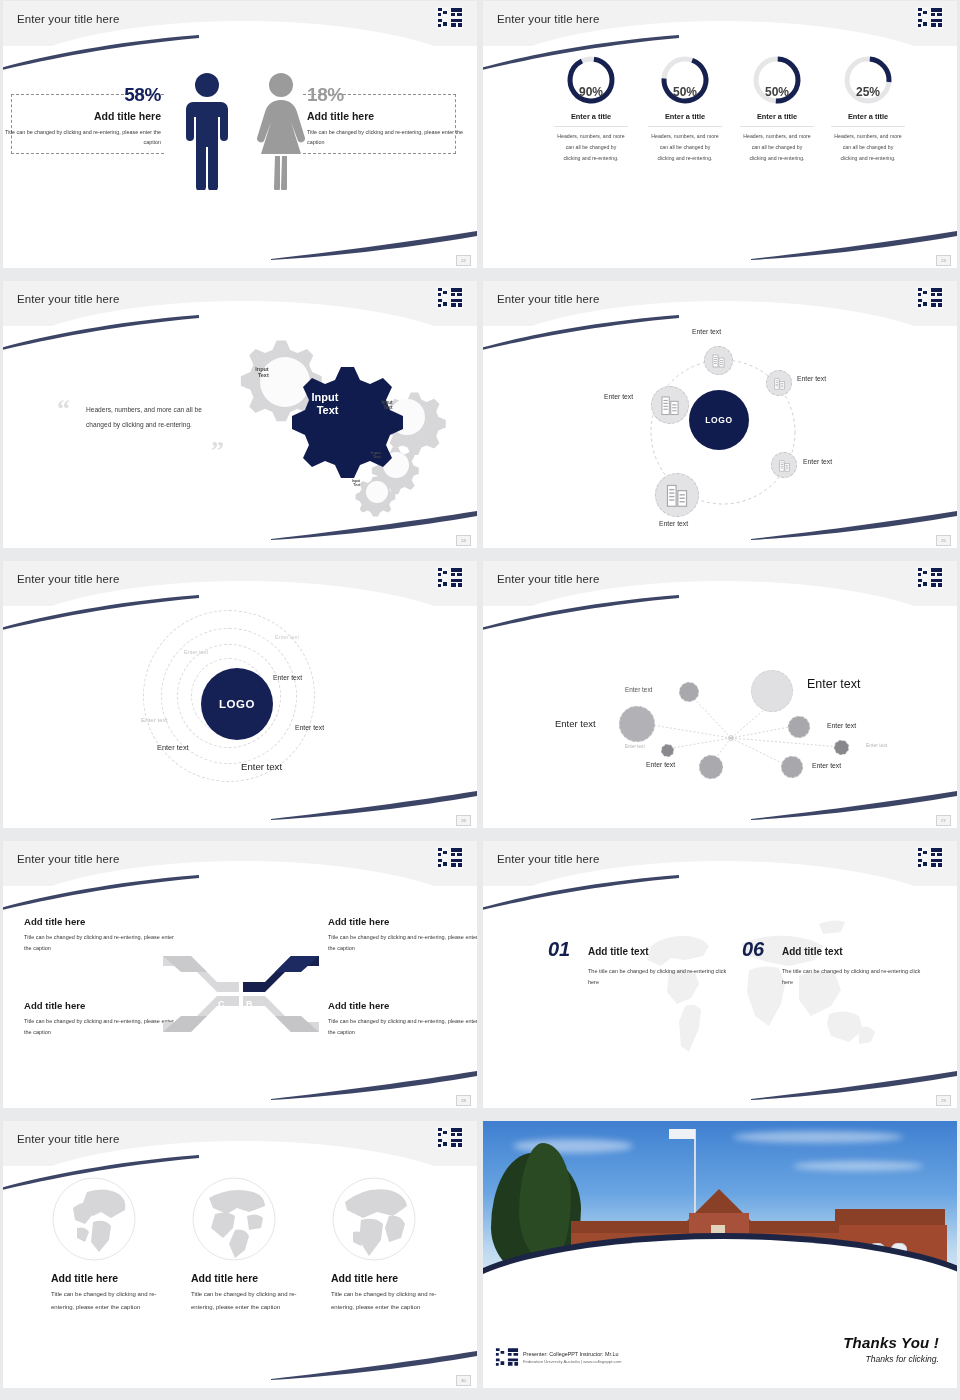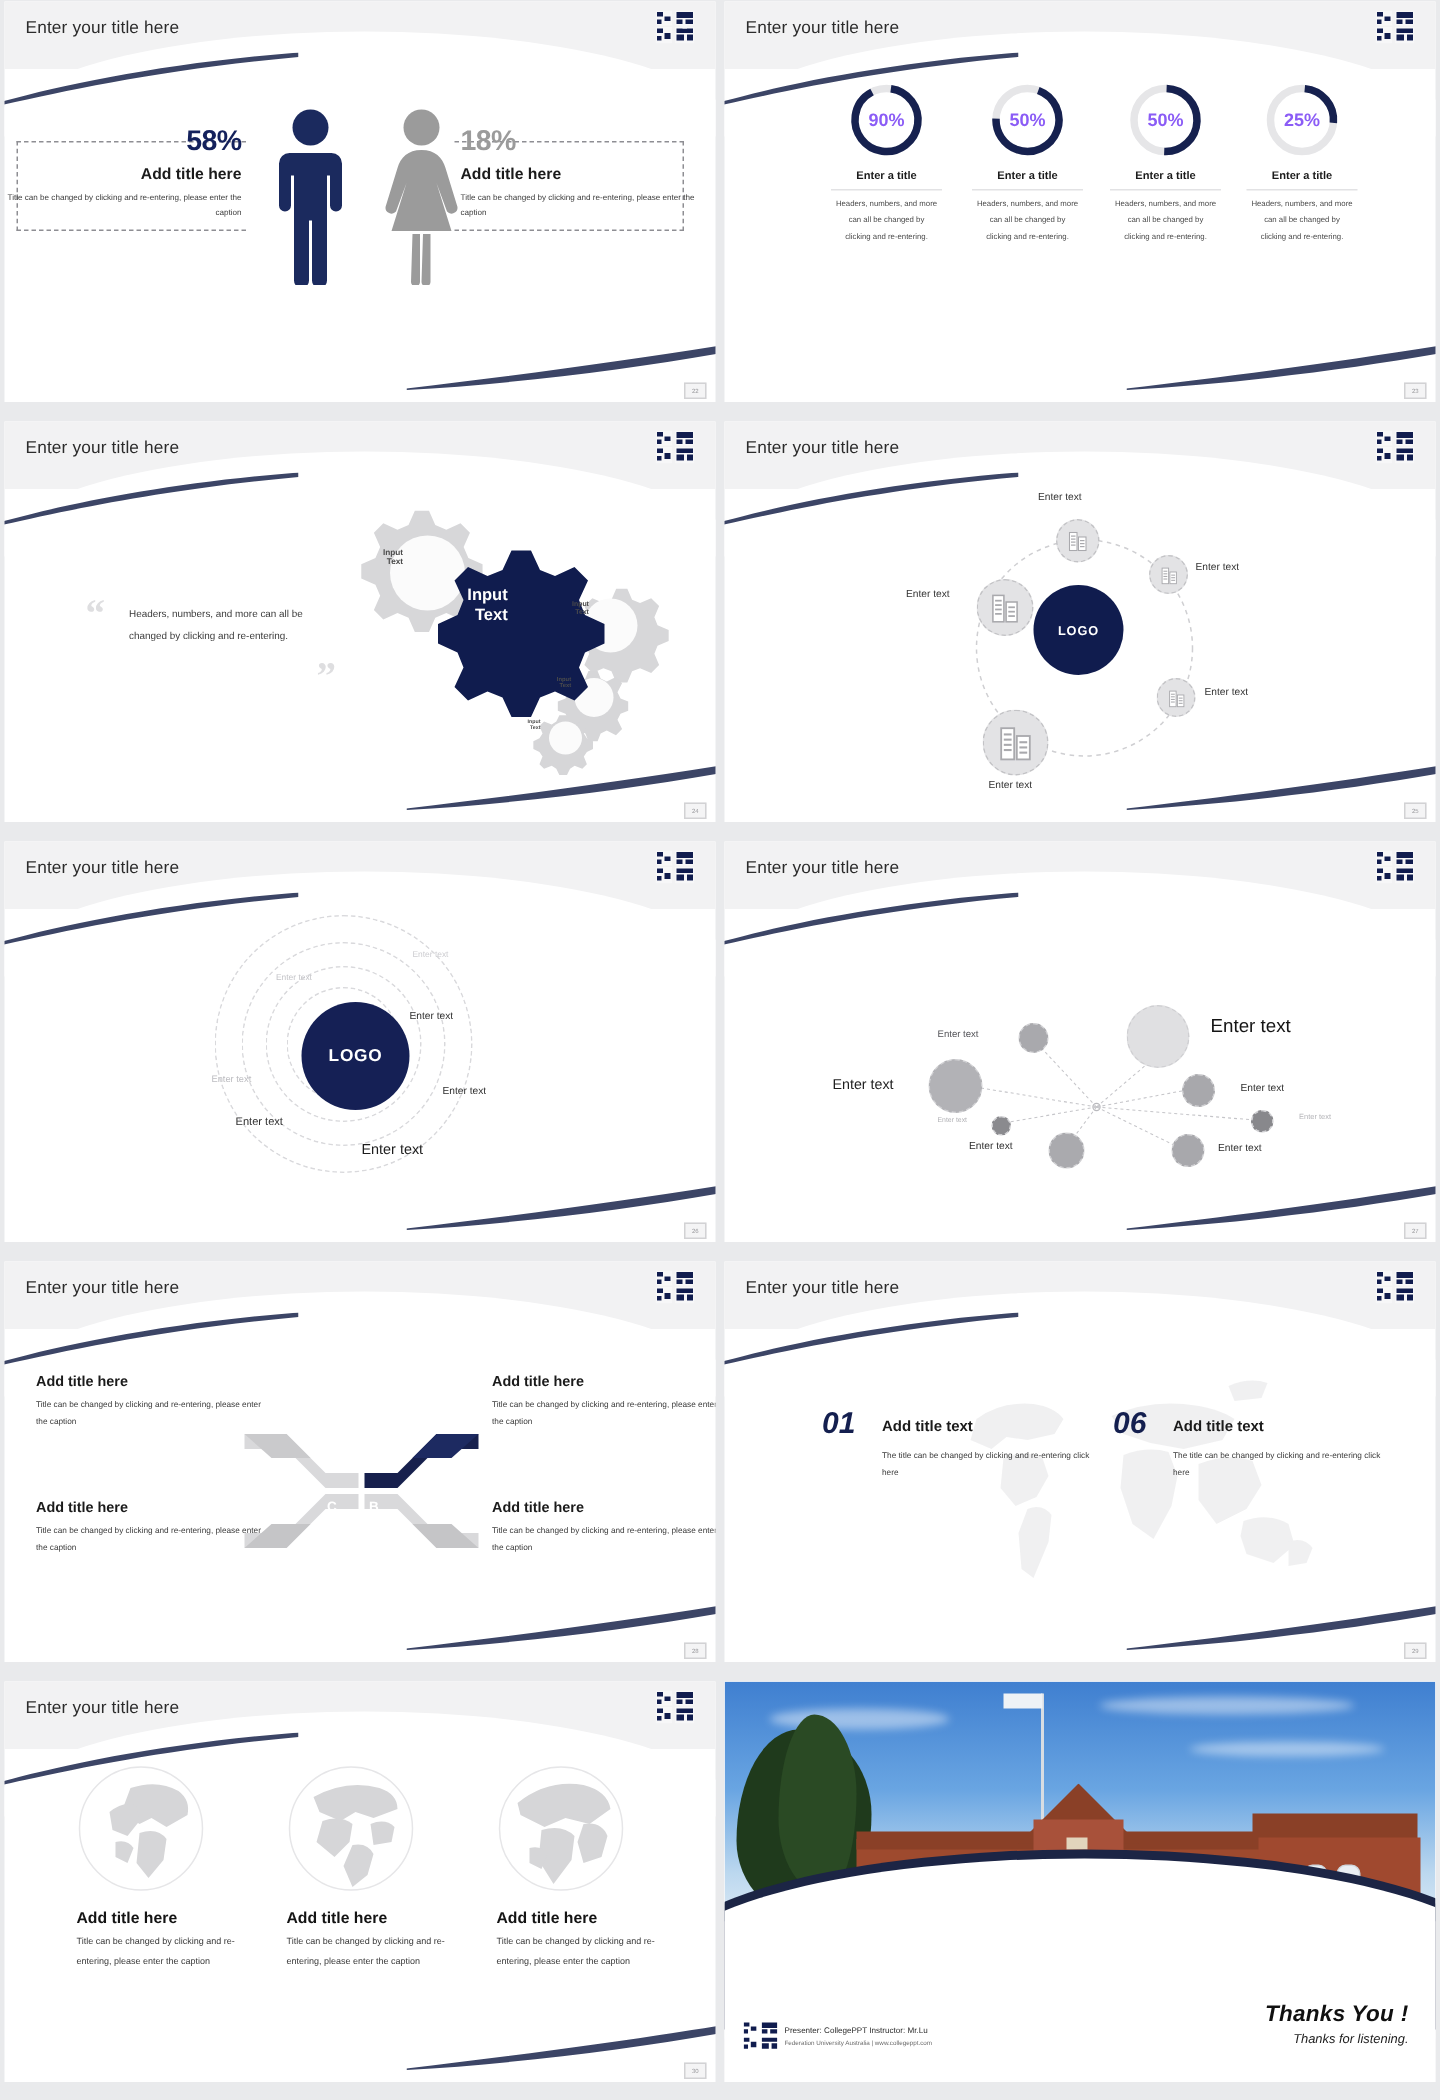--- a/index.html
+++ b/index.html
@@ -66,23 +66,23 @@
   .dashbox{position:absolute;border:1px dashed #8e8e93;}
   .s1-dash-l{left:8px;top:48px;width:152px;height:58px;border-right:none;}
   .s1-dash-r{left:300px;top:48px;width:152px;height:58px;border-left:none;}
   .fig{position:absolute;top:24px;}
   .fig-m{left:178px;}
   .fig-f{left:252px;}
 
   
   .s2-item{position:absolute;top:8px;width:104px;text-align:center;}
   .s2-ring{width:52px;height:52px;margin:0 auto;position:relative;}
-  .s2-num{position:absolute;left:0;top:0;width:52px;height:52px;
+  .s2-num{position:absolute;left:0;top:12px;width:52px;height:52px;
     display:flex;align-items:center;justify-content:center;
-    font-size:12px;font-weight:bold;color:#8b5cf6;}
+    font-size:12px;font-weight:bold;color:#404040;}
   .s2-t{font-size:7.4px;font-weight:bold;color:#1b1b1b;margin-top:6px;}
   .s2-rule{width:74px;height:1px;background:#e2e2e4;margin:5px auto 0;}
   .s2-d{font-size:5.2px;color:#4a4a4a;line-height:2.1;margin-top:4px;padding:0 18px;}
 
   
   .quote{position:absolute;font-size:26px;color:#dedee0;font-weight:bold;font-family:"Liberation Serif",serif;line-height:1;}
   .s3-text{position:absolute;left:83px;top:76px;width:130px;font-size:6.6px;color:#3b3b3b;line-height:2.35;}
   .gear-lbl{position:absolute;display:flex;align-items:center;justify-content:center;
     text-align:right;color:#4c4c4c;font-weight:bold;line-height:1.15;}
 
@@ -773,18 +773,18 @@
         <path d="M1 12h4v3h-4z M6 15h4v4h-4z M1 17h3v3h-3z" fill="#101c4e"></path>
         <path d="M14 12h11v3h-11z M14 16h5v4h-5z M21 16h4v4h-4z" fill="#101c4e"></path>
       </svg>
       <div class="presenter">
         <div class="p-l1">Presenter: CollegePPT   Instructor: Mr.Lu</div>
         <div class="p-l2">Federation University Australia  |  www.collegeppt.com</div>
       </div>
 
       <div class="thanks">
         <div class="thanks-1">Thanks You !</div>
-        <div class="thanks-2">Thanks for listening.</div>
+        <div class="thanks-2">Thanks for clicking.</div>
       </div>
     </div>
   </div>
 
 </div>
 
 </body></html>

